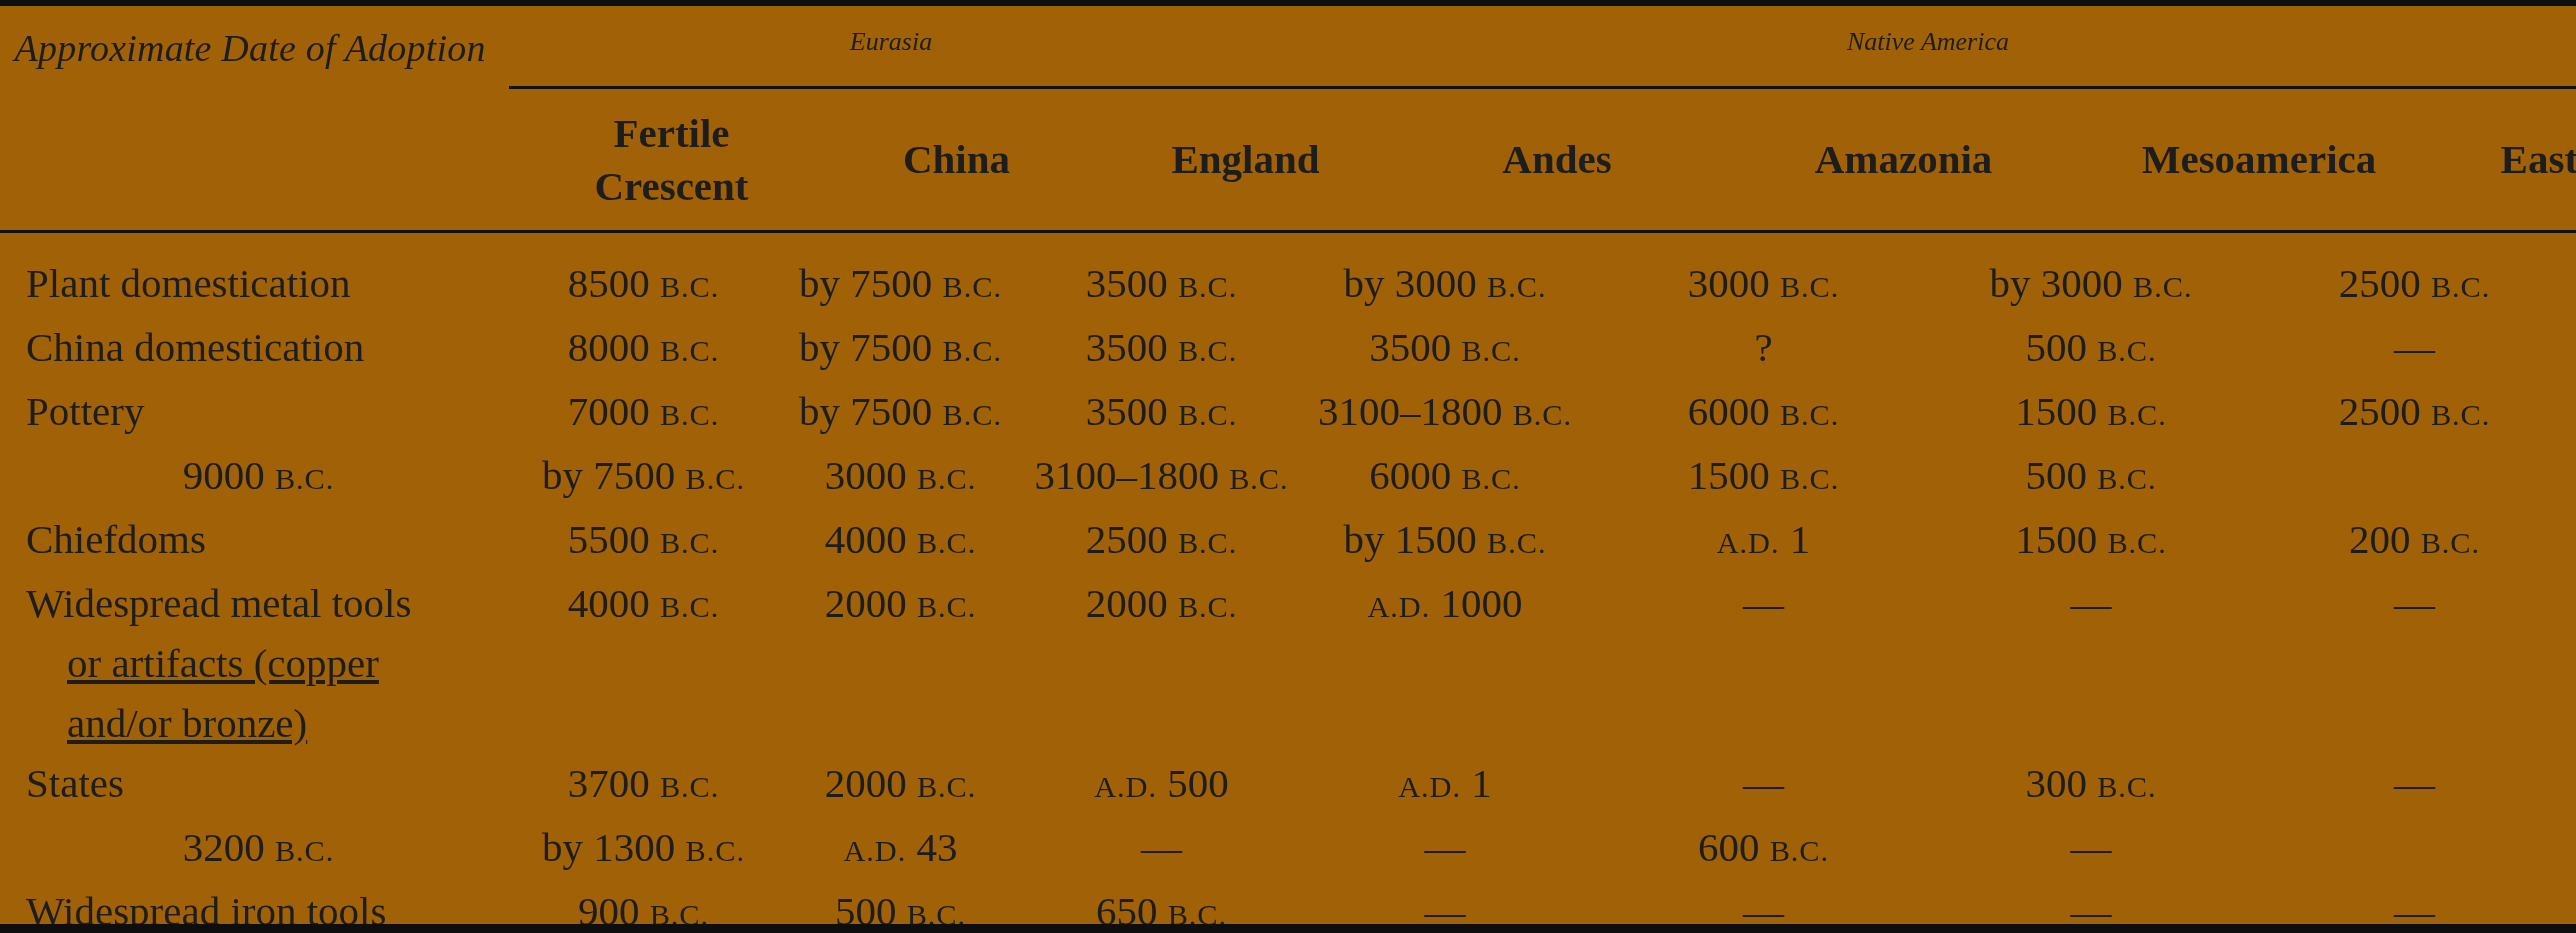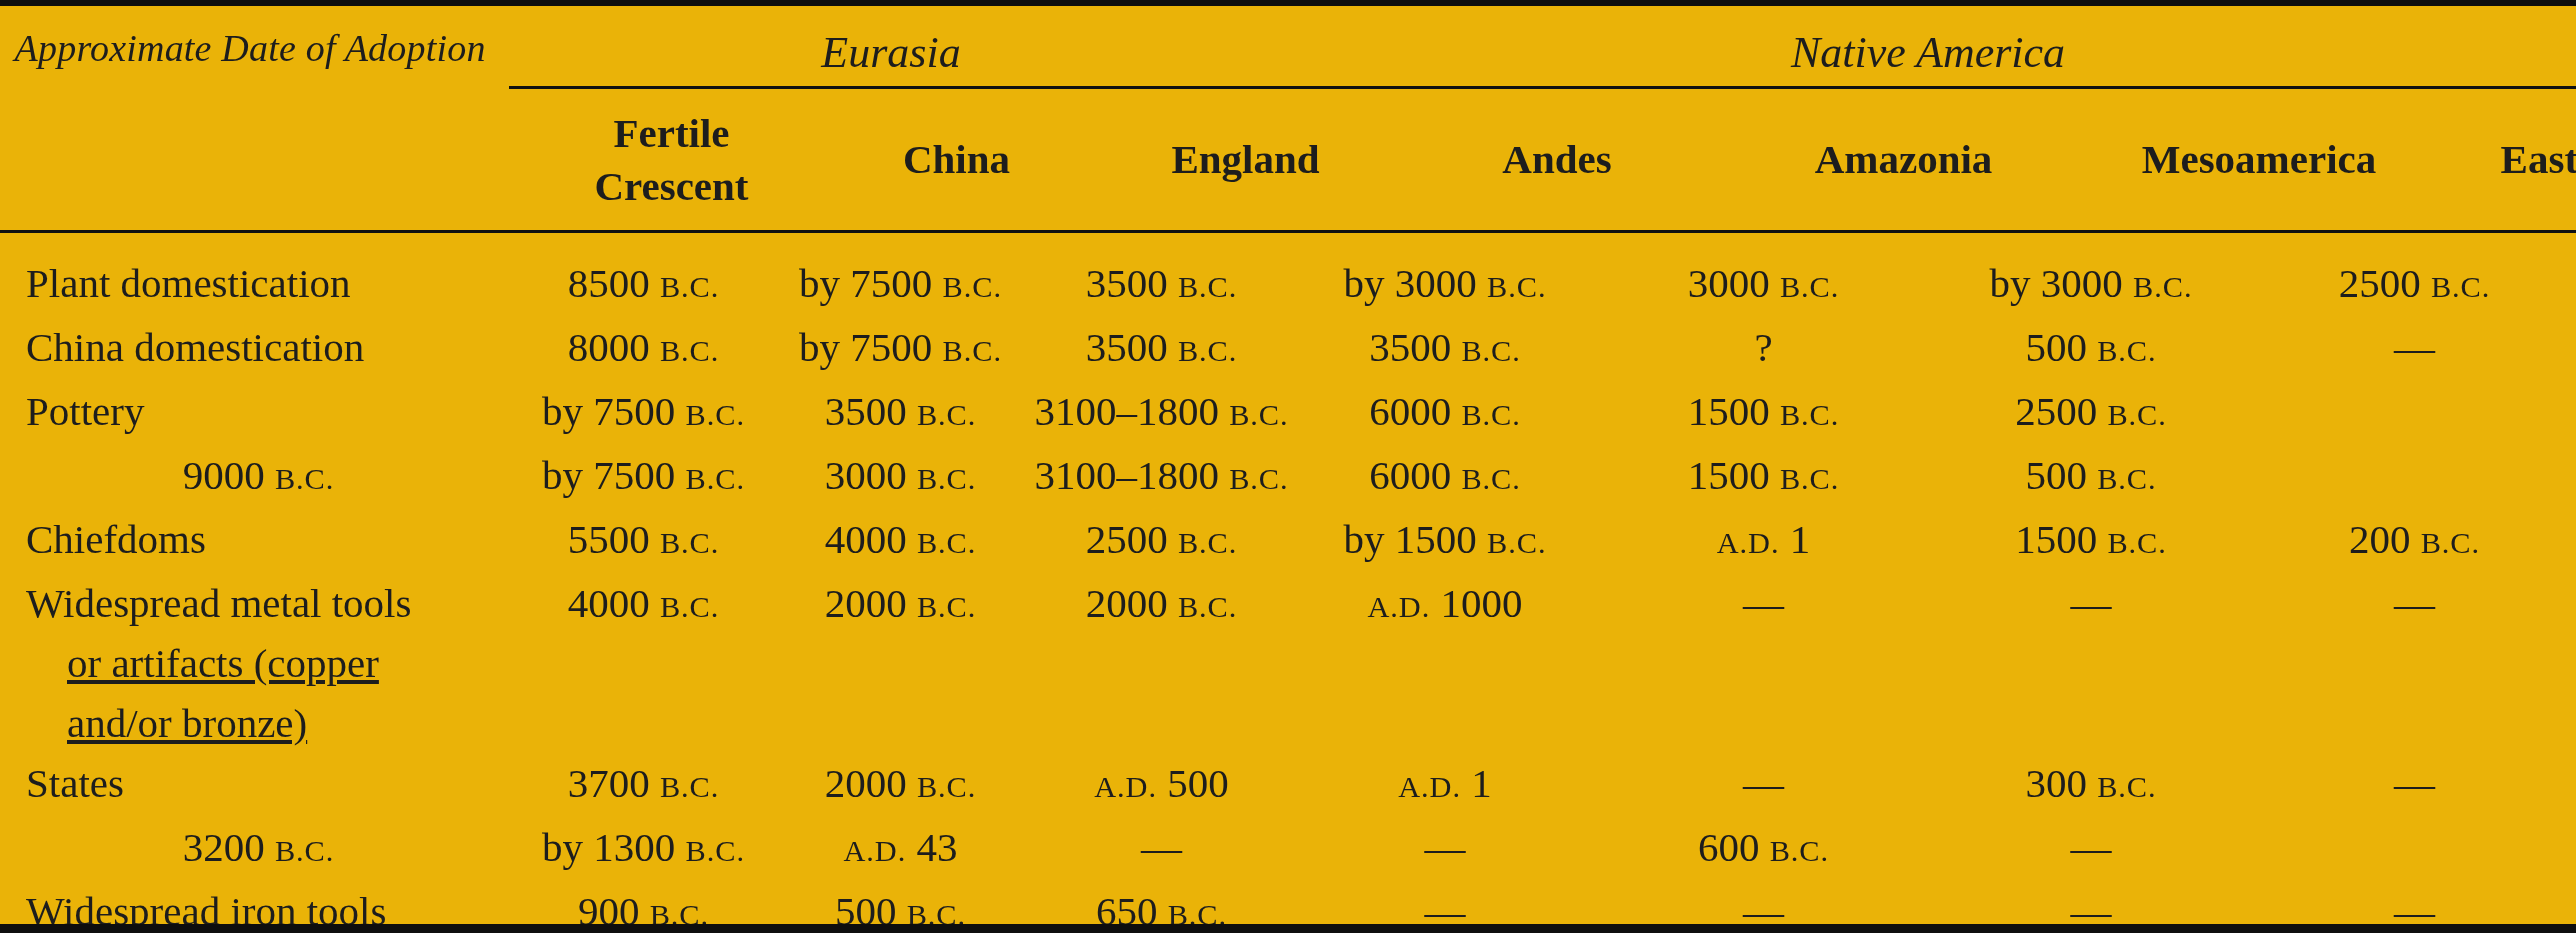--- a/index.html
+++ b/index.html
@@ -4,35 +4,35 @@
 <style>
   html,body{margin:0;padding:0;background:#ffffff;overflow:hidden;}
   body{
     width:2576px;height:934px;
     font-family:"Liberation Serif","DejaVu Serif",serif;
     color:#1d1d1d;
   }
   .page{
     position:relative;box-sizing:border-box;
     width:2576px;height:934px;
-    background:#eab308;
+    background:#a16207;
     border-top:6.8px solid #0e0e0e;
     border-bottom:10.7px solid #0e0e0e;
     overflow:hidden;
     --cols:517px 253px 261px 261px 306px 331px 324px 323px;
   }
   
   .band-groups{position:relative;height:83px;}
   .corner-title{
     position:absolute;left:14.6px;top:19.5px;
     font-size:38px;font-style:italic;letter-spacing:0.2px;white-space:nowrap;
   }
   .group-label{
     position:absolute;top:21.4px;transform:translateX(-50%);
-    font-size:44px;font-style:italic;white-space:nowrap;
+    font-size:26px;font-style:italic;white-space:nowrap;
   }
   .group-eurasia{left:891px;}
   .group-namerica{left:1928px;}
   .group-underline{
     position:absolute;left:509px;right:0;bottom:0;height:2.9px;background:#111;
   }
   
   .band-cols{
     display:grid;grid-template-columns:var(--cols);
     height:141px;align-items:center;
@@ -94,20 +94,21 @@
       <div class="td val">by 7500 <span class="sc">B.C.</span></div>
       <div class="td val">3500 <span class="sc">B.C.</span></div>
       <div class="td val">3500 <span class="sc">B.C.</span></div>
       <div class="td val">?</div>
       <div class="td val">500 <span class="sc">B.C.</span></div>
       <div class="td val">—</div>
     </div>
 
     <div class="tr">
       <div class="td label">Pottery</div>
+      <div class="td val">7000 <span class="sc">B.C.</span></div>
       <div class="td val">by 7500 <span class="sc">B.C.</span></div>
       <div class="td val">3500 <span class="sc">B.C.</span></div>
       <div class="td val">3100–1800 <span class="sc">B.C.</span></div>
       <div class="td val">6000 <span class="sc">B.C.</span></div>
       <div class="td val">1500 <span class="sc">B.C.</span></div>
       <div class="td val">2500 <span class="sc">B.C.</span></div>
     </div>
 
     <div class="tr">
       <div class="td val">9000 <span class="sc">B.C.</span></div>

